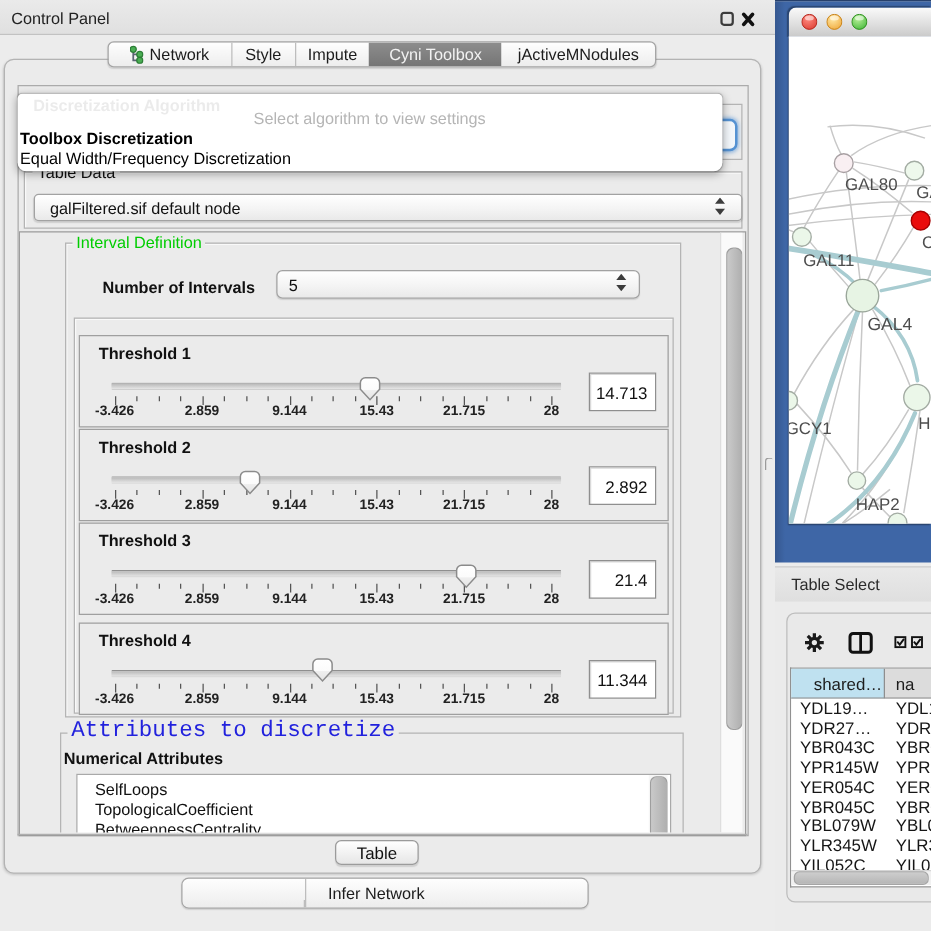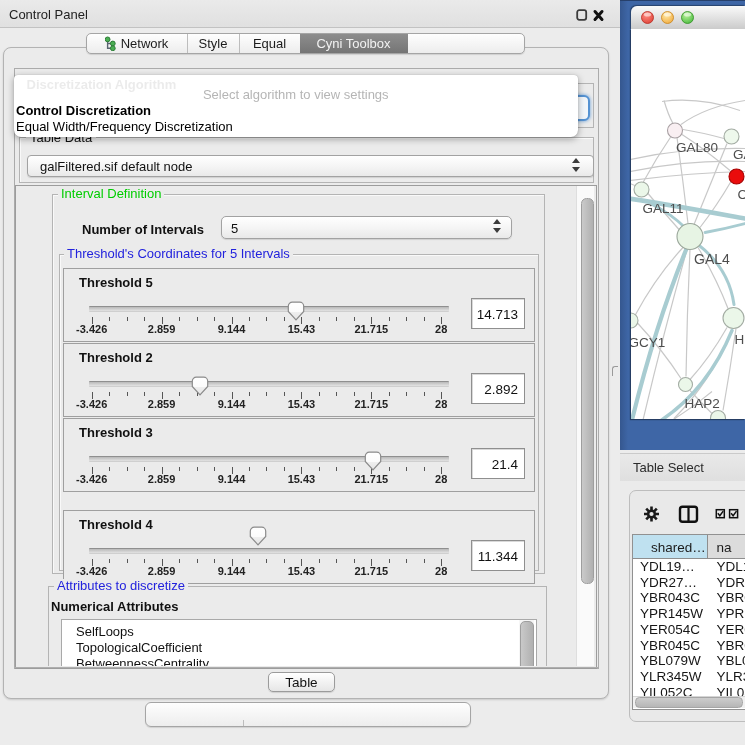--- a/index.html
+++ b/index.html
@@ -45,23 +45,22 @@
 <div style="position:absolute;left:52px;top:193.5px;width:491px;height:378px;border:1px solid #b4b4b4;box-shadow:inset 1px 1px 0 rgba(255,255,255,.7);"></div>
 <div style="position:absolute;left:58px;top:187px;background:#ebebeb;padding:0 3px;font-size:13px;line-height:13px;color:#00cd00;">Interval Definition</div>
 <div style="position:absolute;left:82px;top:221.5px;font-size:13px;font-weight:bold;color:#111;">Number of Intervals</div>
 <div class="cbx" style="left:221px;top:216px;width:289px;height:20.5px;"></div>
 <div style="position:absolute;left:231px;top:221px;font-size:13px;color:#111;">5</div>
 <svg class="ab" style="left:492px;top:219px" width="10" height="14" viewBox="0 0 10 14">
         <path d="M5 0 L9 5 H1 Z" fill="#3c3c3c"></path>
         <path d="M5 14 L1 9 H9 Z" fill="#3c3c3c"></path>
       </svg>
 <div style="position:absolute;left:58.5px;top:253.5px;width:478px;height:315px;border:1px solid #b4b4b4;box-shadow:inset 1px 1px 0 rgba(255,255,255,.7);"></div>
-<div style="position:absolute;left:64px;top:247px;background:#ebebeb;padding:0 3px;font-size:13px;line-height:13px;color:#2222dd;">Threshold's Coordinates for 5 Intervals</div>
 <div class="tbox" style="top:268px">
-<div class="tname">Threshold 5</div>
+<div class="tname">Threshold 1</div>
 <div class="thumbtrack" style="left:25px;top:37.0px;width:360px;"></div>
 <div class="tick" style="left:27.7px;top:47.5px;height:7px"></div>
 <div class="tick" style="left:45.2px;top:47.5px;height:4px"></div>
 <div class="tick" style="left:62.7px;top:47.5px;height:4px"></div>
 <div class="tick" style="left:80.1px;top:47.5px;height:4px"></div>
 <div class="tick" style="left:97.6px;top:47.5px;height:7px"></div>
 <div class="tick" style="left:115.1px;top:47.5px;height:4px"></div>
 <div class="tick" style="left:132.6px;top:47.5px;height:4px"></div>
 <div class="tick" style="left:150.0px;top:47.5px;height:4px"></div>
 <div class="tick" style="left:167.5px;top:47.5px;height:7px"></div>
@@ -175,21 +174,21 @@
         <defs>
           <linearGradient id="tg4088" x1="0" y1="0" x2="0" y2="1">
             <stop offset="0" stop-color="#ffffff"></stop>
             <stop offset=".55" stop-color="#fbfbfb"></stop>
             <stop offset=".56" stop-color="#efefef"></stop>
             <stop offset="1" stop-color="#e4e4e4"></stop>
           </linearGradient>
         </defs>
         <path d="M1.3 5.2 a4 4 0 0 1 4-4 h7.4 a4 4 0 0 1 4 4 v5.2 L9 18.8 L1.3 10.4 Z" fill="url(#tg4088)" stroke="#8b8b8b" stroke-width="1.2"></path>
       </svg>
-<div class="tbox" style="top:510px">
+<div class="tbox" style="top:498px">
 <div class="tname">Threshold 4</div>
 <div class="thumbtrack" style="left:25px;top:37.0px;width:360px;"></div>
 <div class="tick" style="left:27.7px;top:47.5px;height:7px"></div>
 <div class="tick" style="left:45.2px;top:47.5px;height:4px"></div>
 <div class="tick" style="left:62.7px;top:47.5px;height:4px"></div>
 <div class="tick" style="left:80.1px;top:47.5px;height:4px"></div>
 <div class="tick" style="left:97.6px;top:47.5px;height:7px"></div>
 <div class="tick" style="left:115.1px;top:47.5px;height:4px"></div>
 <div class="tick" style="left:132.6px;top:47.5px;height:4px"></div>
 <div class="tick" style="left:150.0px;top:47.5px;height:4px"></div>
@@ -219,50 +218,52 @@
           <linearGradient id="tg3011" x1="0" y1="0" x2="0" y2="1">
             <stop offset="0" stop-color="#ffffff"></stop>
             <stop offset=".55" stop-color="#fbfbfb"></stop>
             <stop offset=".56" stop-color="#efefef"></stop>
             <stop offset="1" stop-color="#e4e4e4"></stop>
           </linearGradient>
         </defs>
         <path d="M1.3 5.2 a4 4 0 0 1 4-4 h7.4 a4 4 0 0 1 4 4 v5.2 L9 18.8 L1.3 10.4 Z" fill="url(#tg3011)" stroke="#8b8b8b" stroke-width="1.2"></path>
       </svg>
 <div style="position:absolute;left:48px;top:585.5px;width:497px;height:120px;border:1px solid #b4b4b4;"></div>
-<div style="position:absolute;left:54px;top:579px;background:#ebebeb;padding:0 3px;font-size:13px;line-height:13px;color:#2222dd;">Attributes to discretize</div>
+<div style="position:absolute;left:54px;top:579px;background:#ebebeb;padding:0 3px;font-size:18px;line-height:13px;color:#2222dd;font-family:Liberation Mono, monospace;">Attributes to discretize</div>
 <div style="position:absolute;left:51px;top:598.5px;font-size:13px;font-weight:bold;color:#111;">Numerical Attributes</div>
 <div style="position:absolute;left:60.5px;top:618.5px;width:474px;height:60px;background:#fff;border:1px solid #a9a9a9;"></div>
 <div style="position:absolute;left:76px;top:623.5px;font-size:13px;color:#111;">SelfLoops</div>
 <div style="position:absolute;left:76px;top:639.5px;font-size:13px;color:#111;">TopologicalCoefficient</div>
 <div style="position:absolute;left:76px;top:655.5px;font-size:13px;color:#111;">BetweennessCentrality</div>
 <div style="position:absolute;left:518.5px;top:619.5px;width:15px;height:58px;background:#f6f6f6;"></div>
 <div style="position:absolute;left:520px;top:620.5px;width:11.5px;height:56px;border-radius:5px;background:linear-gradient(90deg,#c9c9c9,#b0b0b0);border:1px solid #9e9e9e;"></div>
 </div>
   </div>
 <div style="position:absolute;left:14px;top:75px;width:563.5px;height:61.5px;background:#fff;border-radius:4px 4px 7px 7px;box-shadow:0 2px 7px rgba(0,0,0,.35),0 0 1px rgba(0,0,0,.25);"></div>
 <div style="position:absolute;left:26.5px;top:76.5px;font-size:13px;font-weight:bold;color:rgba(70,70,70,.11);">Discretization Algorithm</div>
 <div style="position:absolute;left:14px;top:87px;width:563.5px;text-align:center;font-size:13px;color:#b5b5b5;">Select algorithm to view settings</div>
-<div style="position:absolute;left:16px;top:103px;font-size:13px;font-weight:bold;color:#000;">Control Discretization</div>
+<div style="position:absolute;left:16px;top:103px;font-size:13px;font-weight:bold;color:#000;">Toolbox Discretization</div>
 <div style="position:absolute;left:16px;top:119px;font-size:13px;color:#000;">Equal Width/Frequency Discretization</div>
 <div class="ab" style="left:85.5px;top:32.5px;width:437.5px;height:19.5px;border:1px solid #a5a5a5;border-radius:5px;background:linear-gradient(#fefefe,#ededed);overflow:hidden;display:flex;box-shadow:0 1px 1px rgba(0,0,0,.12);">
 <div class="seg" style="width:101px;border-right:1px solid #bdbdbd;box-sizing:border-box;"><svg width="11" height="15" viewBox="0 0 11 15" style="margin-right:5px">
         <path d="M2.6 4.5 V13 M2.6 7.5 H7 M2.6 12.3 H7" stroke="#5a6472" stroke-width="1.4" fill="none"></path>
         <circle cx="2.6" cy="3.4" r="2.4" fill="#4aae53" stroke="#2c7d36" stroke-width="1"></circle>
         <circle cx="7.8" cy="7.5" r="2.4" fill="#4aae53" stroke="#2c7d36" stroke-width="1"></circle>
         <circle cx="7.8" cy="12.3" r="2.4" fill="#4aae53" stroke="#2c7d36" stroke-width="1"></circle>
       </svg>Network</div>
 <div class="seg" style="width:52px;border-right:1px solid #bdbdbd;box-sizing:border-box;">Style</div>
-<div class="seg" style="width:60px;box-sizing:border-box;">Equal</div>
+<div class="seg" style="width:60px;box-sizing:border-box;">Impute</div>
 <div class="seg" style="width:108px;box-sizing:border-box;background:linear-gradient(#8d8d8d,#757575);color:#f2f2f2;">Cyni Toolbox</div>
+<div class="seg" style="width:125px;box-sizing:border-box;">jActiveMNodules</div>
 </div>
 <div style="position:absolute;left:14px;top:666.5px;width:584px;height:1px;background:#aeaeae;"></div>
 <div style="position:absolute;left:268px;top:671.5px;width:67px;height:20px;border:1px solid #9b9b9b;border-radius:5px;background:linear-gradient(#ffffff,#e6e6e6);box-shadow:0 1px 1px rgba(0,0,0,.12);font-size:13.5px;color:#111;text-align:center;line-height:19px;box-sizing:border-box;">Table</div>
 <div class="ab" style="left:144.5px;top:701.5px;width:324px;height:23px;border:1px solid #a5a5a5;border-radius:6px;background:linear-gradient(#fefefe,#ededed);overflow:hidden;display:flex;box-shadow:0 1px 1px rgba(0,0,0,.12);">
 <div class="seg" style="width:98px;border-right:1px solid #bdbdbd;box-sizing:border-box;margin-top:17px;">Impute Data</div>
+<div class="seg" style="width:114px;border-left:1px solid #bdbdbd;box-sizing:border-box;">Infer Network</div>
 </div>
 <div style="position:absolute;left:612px;top:366px;width:5px;height:9px;border-left:1.5px solid #9a9a9a;border-top:1.5px solid #9a9a9a;border-radius:3px 0 0 0;"></div>
 <div style="position:absolute;left:619.5px;top:0;width:125.5px;height:449px;background:linear-gradient(90deg,#35578f 0px,#3e66a6 8px,#3e66a6);border-top:1.5px solid #27406b;"></div>
 <div style="position:absolute;left:631px;top:6px;width:114px;height:22.5px;border-radius:6px 0 0 0;background:linear-gradient(#fafafa,#cbcbcb);border-bottom:1px solid #8d8d8d;box-shadow:-1px -1px 1px rgba(0,0,0,.35);"></div>
 <svg class="ab" style="left:640.5px;top:11px" width="13" height="13" viewBox="0 0 13 13">
     <defs>
       <radialGradient id="g647" cx=".4" cy=".3" r=".8">
         <stop offset="0" stop-color="#ff8a80"></stop>
         <stop offset="1" stop-color="#dd4136"></stop>
       </radialGradient>

